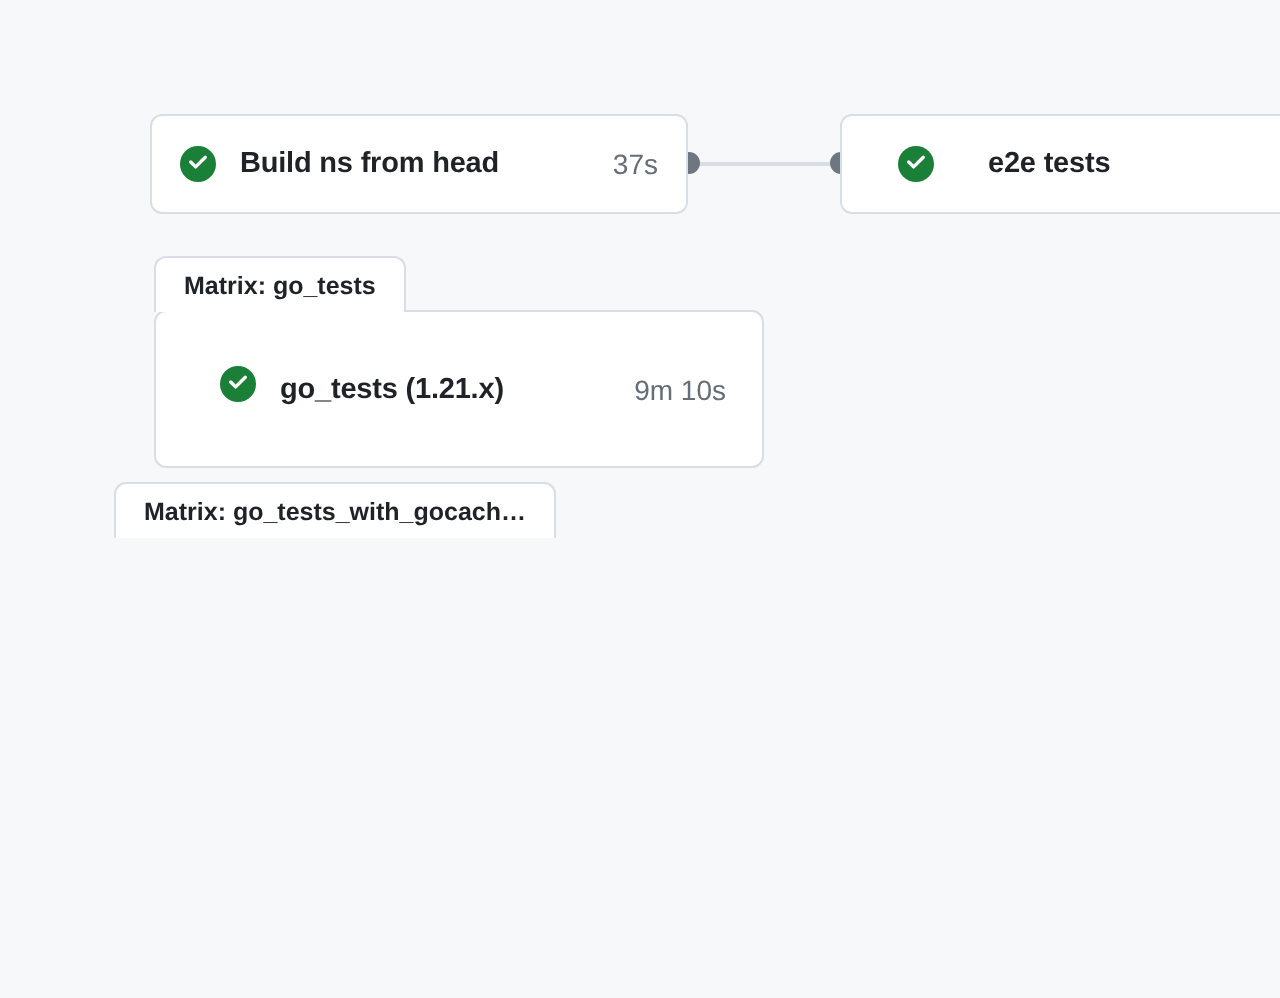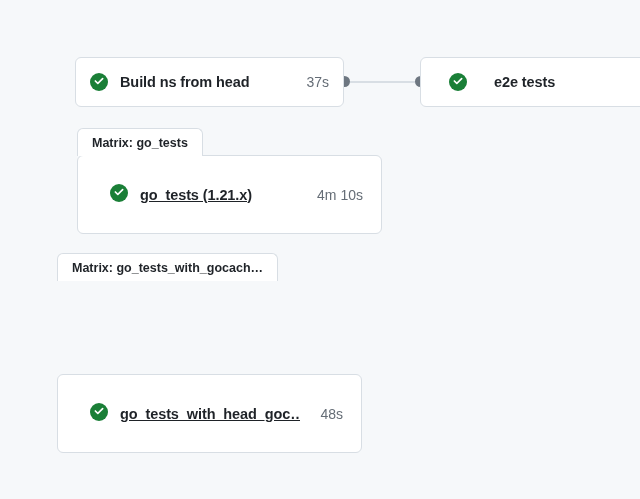--- a/index.html
+++ b/index.html
@@ -118,21 +118,21 @@
     border-bottom-left-radius: 9px;
   }
 
   
   .matrix-group {
     position: absolute;
     left: 57px;
     width: 305px;
   }
   #matrix-0 { top: 128px; padding-left: 20px; }
-  #matrix-1 { top: 253px; }
+  #matrix-1 { top: 241px; }
   #matrix-2 { top: 375px; }
 
   .matrix-tab {
     position: relative;
     z-index: 2;
     display: inline-flex;
     align-items: center;
     box-sizing: border-box;
     height: 28px;
     max-width: 232px;
@@ -168,21 +168,20 @@
     padding-left: 32px;
     padding-right: 18px;
     width: 100%;
     box-sizing: border-box;
   }
   .matrix-job .check-icon {
     margin-right: 12px;
   }
   .matrix-job .job-name {
     font-size: 14.5px;
-    text-decoration: underline;
   }
 
   
   .duration-tight { margin-left: 8px; }
 </style>
 </head>
 <body>
 
 <div id="graph-canvas">
 
@@ -217,37 +216,25 @@
     <div class="matrix-tab">Matrix: go_tests</div>
     <div class="matrix-body">
       <div class="matrix-job">
         <span class="check-icon">
           <svg width="18" height="18" viewBox="0 0 16 16" aria-hidden="true">
             <circle cx="8" cy="8" r="8" fill="#1a7f37"></circle>
             <path d="M11.78 5.53a.75.75 0 0 0-1.06-1.06L6.95 8.24 5.28 6.57a.75.75 0 0 0-1.06 1.06l2.2 2.2a.75.75 0 0 0 1.06 0l4.3-4.3Z" fill="#ffffff"></path>
           </svg>
         </span>
         <span class="job-name">go_tests (1.21.x)</span>
-        <span class="job-duration">4m 10s</span>
+        <span class="job-duration">9m 10s</span>
       </div>
     </div>
   </div>
 
   <div class="matrix-group" id="matrix-1">
     <div class="matrix-tab">Matrix: go_tests_with_gocach…</div>
   </div>
 
   <div class="matrix-group" id="matrix-2">
-    <div class="matrix-body">
-      <div class="matrix-job">
-        <span class="check-icon">
-          <svg width="18" height="18" viewBox="0 0 16 16" aria-hidden="true">
-            <circle cx="8" cy="8" r="8" fill="#1a7f37"></circle>
-            <path d="M11.78 5.53a.75.75 0 0 0-1.06-1.06L6.95 8.24 5.28 6.57a.75.75 0 0 0-1.06 1.06l2.2 2.2a.75.75 0 0 0 1.06 0l4.3-4.3Z" fill="#ffffff"></path>
-          </svg>
-        </span>
-        <span class="job-name">go_tests_with_head_goc…</span>
-        <span class="job-duration duration-tight">48s</span>
-      </div>
-    </div>
   </div>
 
 </div>
 
 </body></html>

